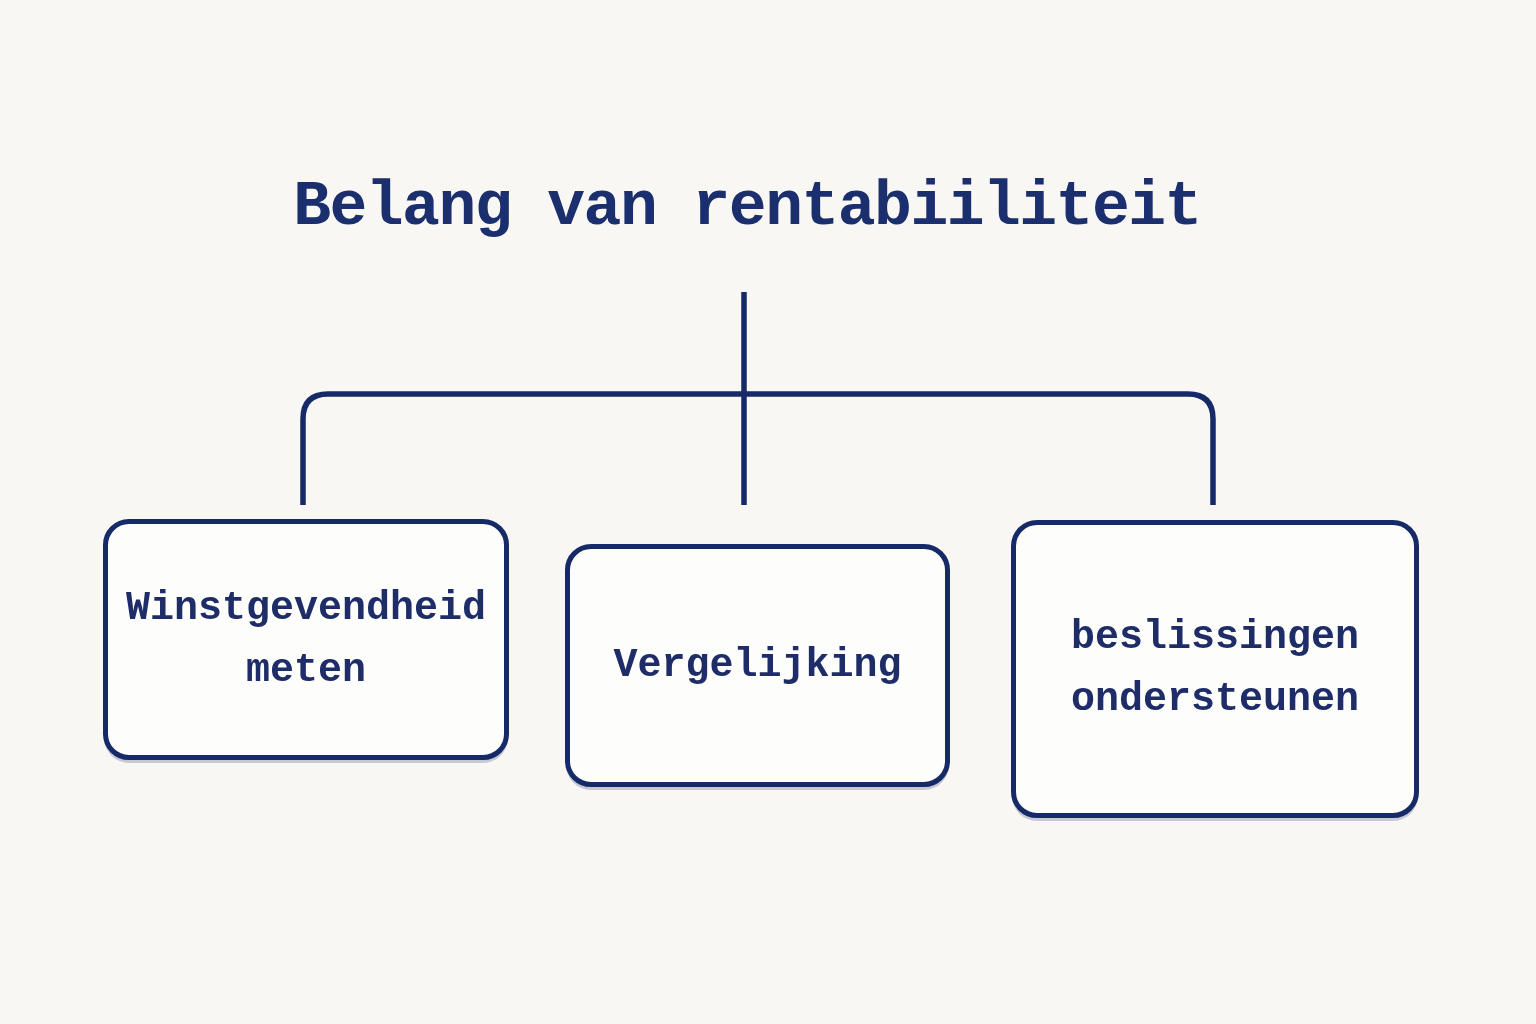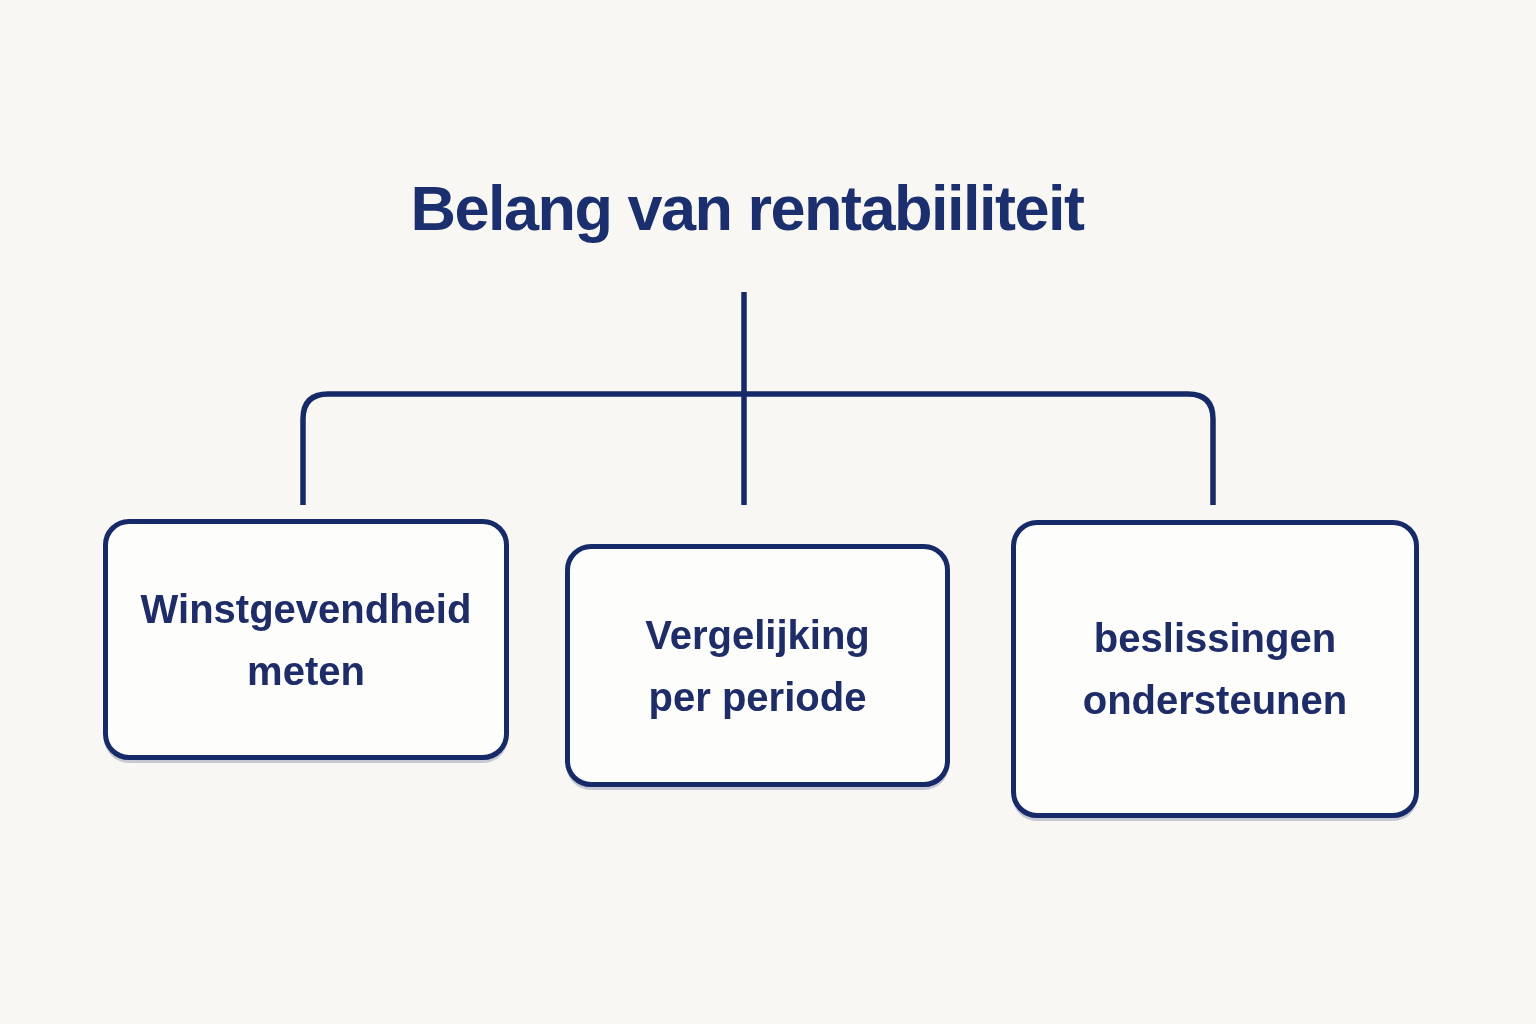--- a/index.html
+++ b/index.html
@@ -13,20 +13,21 @@
   html, body {
     width: 1536px; height: 1024px;
     font-family: "Liberation Sans", sans-serif;
     background: var(--background);
     overflow: hidden;
   }
   .canvas {
     position: relative;
     width: 1520px; height: 1024px;
     background: var(--background);
+    font-family: Liberation Mono, monospace;
   }
   .diagram-title {
     position: absolute;
     left: 0; top: 172px;
     width: 1494px;
     text-align: center;
     font-size: 63px;
     font-weight: 700;
     letter-spacing: -1.5px;
     color: var(--title_text);
@@ -75,21 +76,20 @@
     <path d="M 303 505 L 303 419 Q 303 394 328 394 L 1188 394 Q 1213 394 1213 419 L 1213 505"></path>
   </svg>
 
   <div class="node node-1">
     <span class="node-line">Winstgevendheid</span>
     <span class="node-line">meten</span>
   </div>
 
   <div class="node node-2">
     <span class="node-line">Vergelijking</span>
-    <span class="node-line">per periode</span>
   </div>
 
   <div class="node node-3">
     <span class="node-line">beslissingen</span>
     <span class="node-line">ondersteunen</span>
   </div>
 
 </div>
 
 </body></html>

